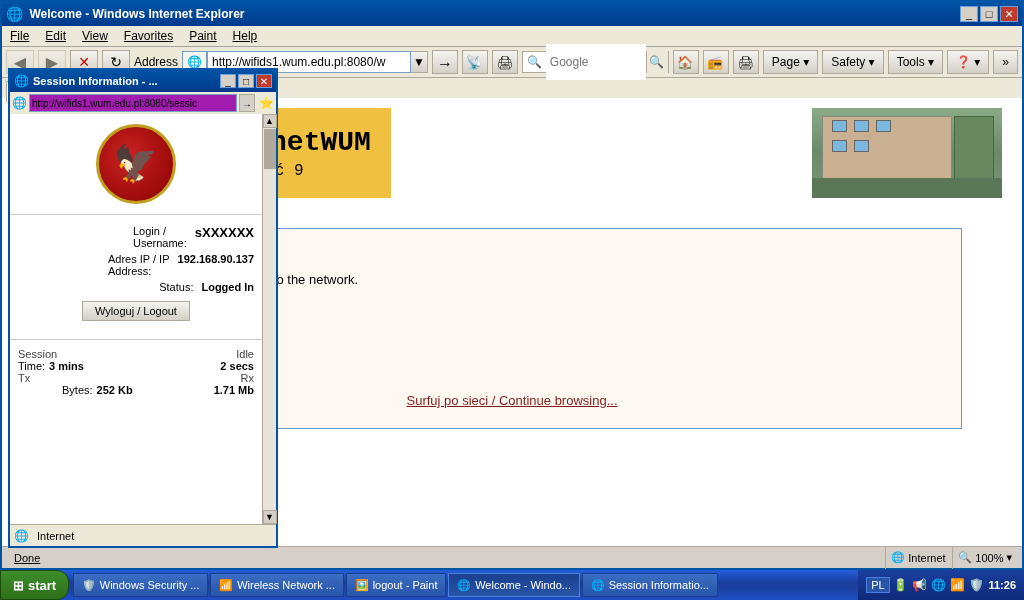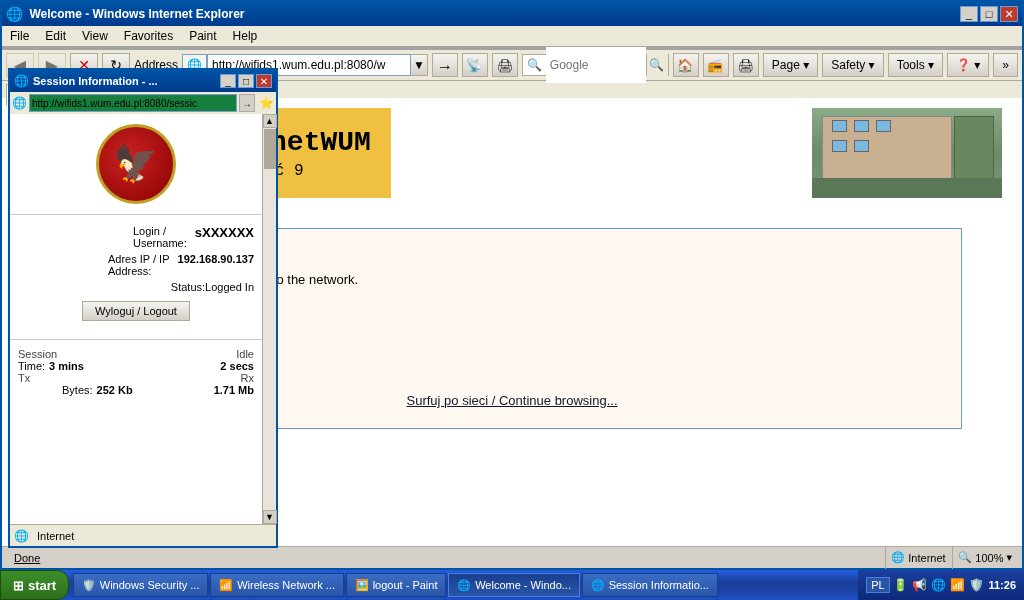--- a/index.html
+++ b/index.html
@@ -44,21 +44,21 @@
     .ie-controls { display: flex; gap: 2px; }
     .ie-btn {
       width: 18px; height: 16px; display: flex; align-items: center; justify-content: center;
       font-size: 11px; cursor: pointer; border: 1px solid #6a9ed8;
     }
     .ie-btn.min { background: #d4d0c8; color: #000; }
     .ie-btn.max { background: #d4d0c8; color: #000; }
     .ie-btn.close { background: #c0392b; color: white; }
 
     .ie-menubar {
-      background: #ece9d8; padding: 2px 4px; display: flex; gap: 8px; border-bottom: 4px solid #a3a3a3; font-size: 12px;
+      background: #ece9d8; padding: 2px 4px; display: flex; gap: 8px; border-bottom: 1px solid #a3a3a3; font-size: 12px; text-decoration: underline;
     }
     .ie-menubar span { cursor: pointer; padding: 1px 4px; }
 
     .ie-toolbar {
       background: #ece9d8; padding: 3px 4px; display: flex; align-items: center; gap: 4px;
       border-bottom: 1px solid #b0a898;
     }
     .nav-btn {
       width: 28px; height: 24px; background: linear-gradient(to bottom, #f5f4ef, #d4d0c8);
       border: 1px solid #b0a898; display: flex; align-items: center; justify-content: center;
@@ -116,21 +116,21 @@
     }
     .popup-btn.min { background: #d4d0c8; color: #000; }
     .popup-btn.max { background: #d4d0c8; color: #000; }
     .popup-btn.close { background: #c0392b; color: white; }
     .popup-addrbar {
       background: #ece9d8; padding: 2px; display: flex; align-items: center; gap: 2px;
       border-bottom: 1px solid #b0a898;
     }
     .popup-addr-input {
       flex: 1; height: 18px; border: 1px solid #7b9fc4; padding: 0 2px;
-      font-size: 10px; background: #15803d;
+      font-size: 10px; background: #a21caf;
     }
     .popup-addr-go { width: 16px; height: 18px; background: #d4d0c8; border: 1px solid #b0a898; display: flex; align-items: center; justify-content: center; cursor: pointer; font-size: 10px; }
 
     .popup-scroll {
       position: absolute; right: 0; top: 44px; bottom: 22px; width: 14px;
       background: #d4d0c8; border-left: 1px solid #b0a898; display: flex; flex-direction: column; align-items: center;
     }
     .scroll-btn { width: 14px; height: 14px; background: #d4d0c8; border: 1px solid #b0a898; display: flex; align-items: center; justify-content: center; cursor: pointer; font-size: 9px; }
     .scroll-track { flex: 1; background: #e8e4dc; width: 100%; }
     .scroll-thumb { background: #b0a898; height: 40px; width: 12px; margin: 1px; }
@@ -186,21 +186,21 @@
       background: #f0c040; padding: 10px 20px; display: flex; flex-direction: column; justify-content: center;
     }
     .wum-title { font-family: 'Courier New', monospace; font-size: 28px; font-weight: bold; color: #000; }
     .wum-subtitle { font-family: 'Courier New', monospace; font-size: 16px; color: #000; margin-top: 4px; }
 
     .welcome-box {
       margin: 20px; border: 1px solid #6699cc; background: #fff8f0; padding: 20px;
     }
     .welcome-text { font-size: 13px; color: #000; margin-bottom: 8px; }
     .welcome-link { color: #0000cc; text-decoration: underline; cursor: pointer; display: block; margin: 4px 0 4px 20px; }
-    .browse-link { color: #0f172a; text-decoration: underline; cursor: pointer; font-size: 13px; text-align: center; display: block; margin-top: 12px; }
+    .browse-link { color: #7f1d1d; text-decoration: underline; cursor: pointer; font-size: 13px; text-align: center; display: block; margin-top: 12px; }
 
     
     .popup-statusbar {
       position: absolute; bottom: 0; left: 0; right: 0; height: 22px;
       background: #ece9d8; border-top: 1px solid #b0a898; display: flex; align-items: center;
       font-size: 11px; padding: 0 4px; gap: 4px;
     }
 
     
     .building-sim {
@@ -409,21 +409,21 @@
       </div>
       <div class="session-row">
         <div>
           <span>Adres IP / IP</span><br>
           <span>Address:</span>
         </div>
         <div style="font-weight:bold;margin-left:8px;">192.168.90.137</div>
       </div>
       <div class="session-row">
         <div>Status:</div>
-        <div style="font-weight:normal;">Logged In</div>
+        <div style="font-weight:bold;margin-left:8px;">Logged In</div>
       </div>
       <div style="text-align:center;margin:6px 0;">
         <button class="logout-btn">Wyloguj / Logout</button>
       </div>
     </div>
 
     <div class="session-divider"></div>
 
     <div class="session-stats">
       <div class="stats-row">

